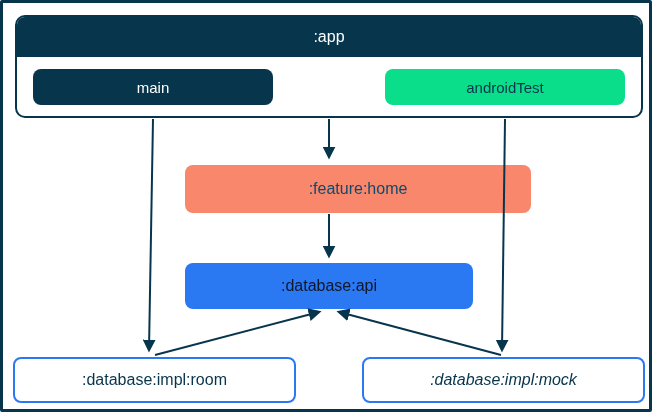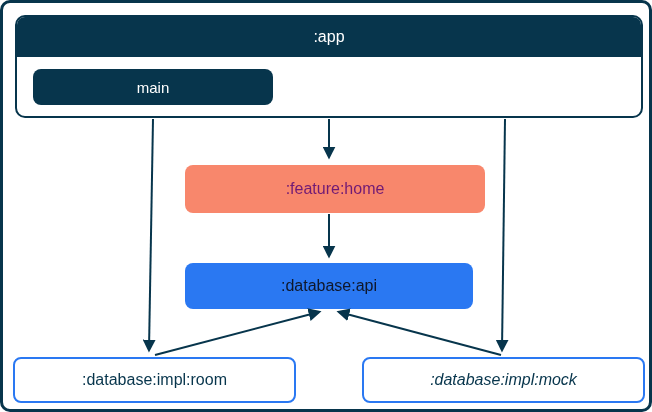--- a/index.html
+++ b/index.html
@@ -9,21 +9,21 @@
     --blue:#2A78F2;
   }
   *{ box-sizing:border-box; }
   html,body{ margin:0; padding:0; background:#ffffff; }
   body{ font-family:"Liberation Sans", sans-serif; }
   .canvas{
     position:relative;
     width:652px; height:412px;
     background:#ffffff;
     border:3px solid var(--navy,#07354C);
-    border-radius:10px;
+    border-radius:2px;
     overflow:hidden;
   }
   .edges{
     position:absolute; left:0; top:0;
     width:652px; height:412px;
     pointer-events:none;
     z-index:5;
   }
   .edge{ stroke:var(--navy,#07354C); stroke-width:2; fill:none; }
   .arrowhead{ fill:var(--navy,#07354C); }
@@ -60,22 +60,22 @@
   .pill-test{ background:var(--green,#0ADE8A); color:var(--navy,#07354C); }
 
   .node{
     position:absolute;
     display:flex; align-items:center; justify-content:center;
     font-size:16px;
     border-radius:8px;
     z-index:2;
   }
   .node-feature{
-    left:182px; top:162px; width:300px; height:48px;
-    background:var(--coral,#F8876C); color:#701a75;
+    left:182px; top:162px; width:346px; height:48px;
+    background:var(--coral,#F8876C); color:#0c4a6e;
   }
   .node-api{
     left:182px; top:260px; width:288px; height:46px;
     background:var(--blue,#2A78F2); color:#0f172a;
   }
   .node-impl{
     top:354px; width:283px; height:46px;
     background:#ffffff;
     border:2px solid var(--blue,#2A78F2);
     color:var(--navy,#07354C);
@@ -85,20 +85,21 @@
 </style>
 </head>
 <body>
 
 <div class="canvas">
 
   <div class="app-box">
     <div class="app-header">:app</div>
     <div class="app-body">
       <div class="pill pill-main">main</div>
+      <div class="pill pill-test">androidTest</div>
     </div>
   </div>
 
   <div class="node node-feature">:feature:home</div>
 
   <div class="node node-api">:database:api</div>
 
   <div class="node node-impl node-room">:database:impl:room</div>
 
   <div class="node node-impl node-mock">:database:impl:mock</div>

